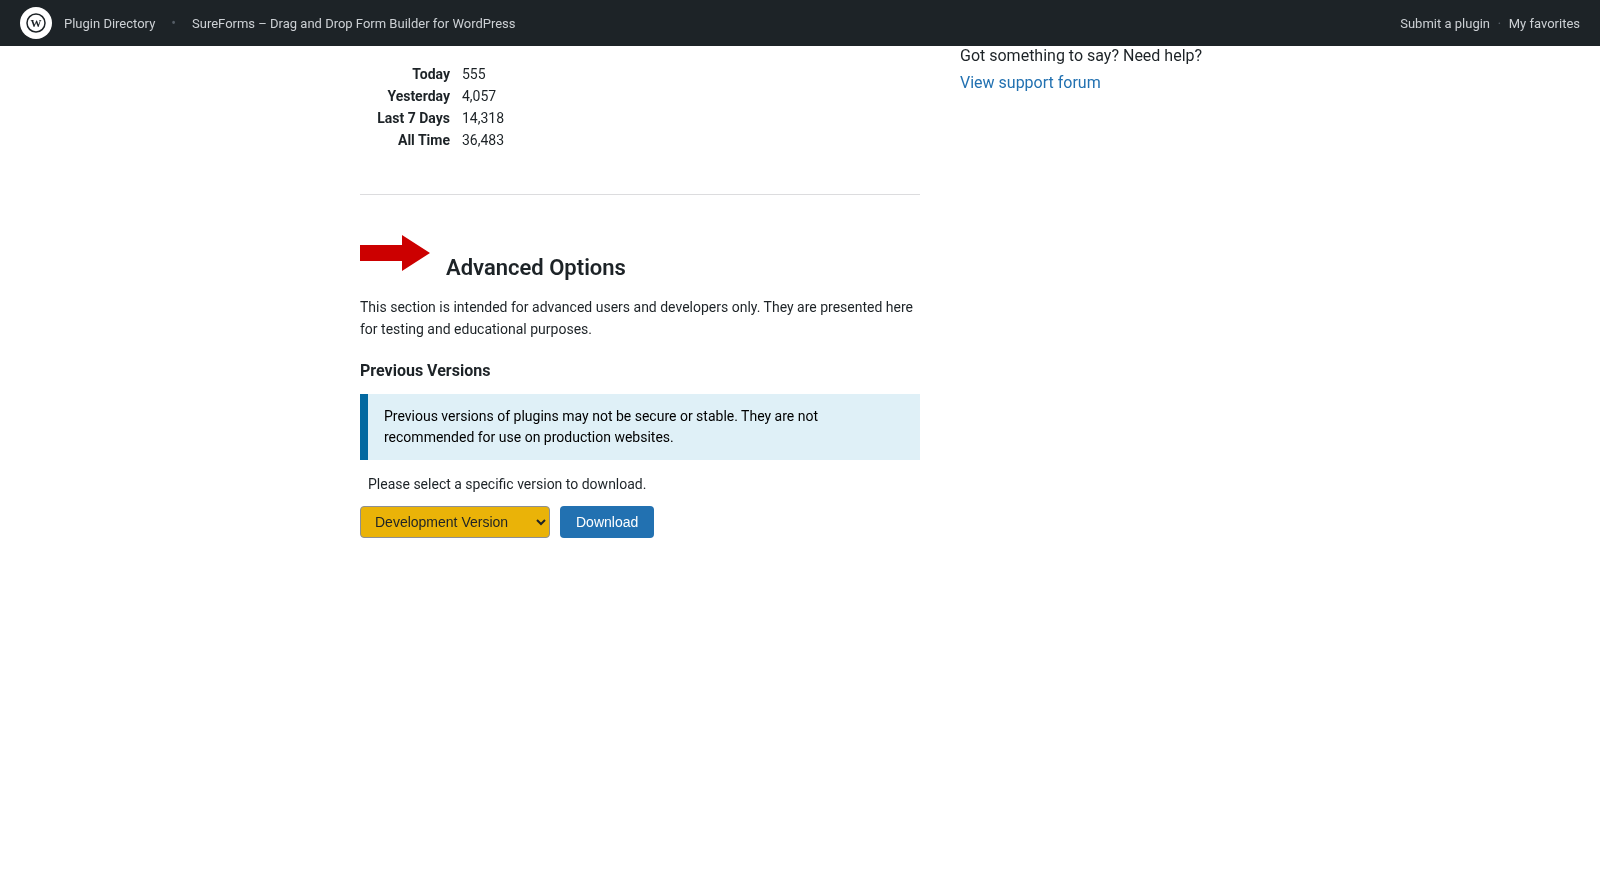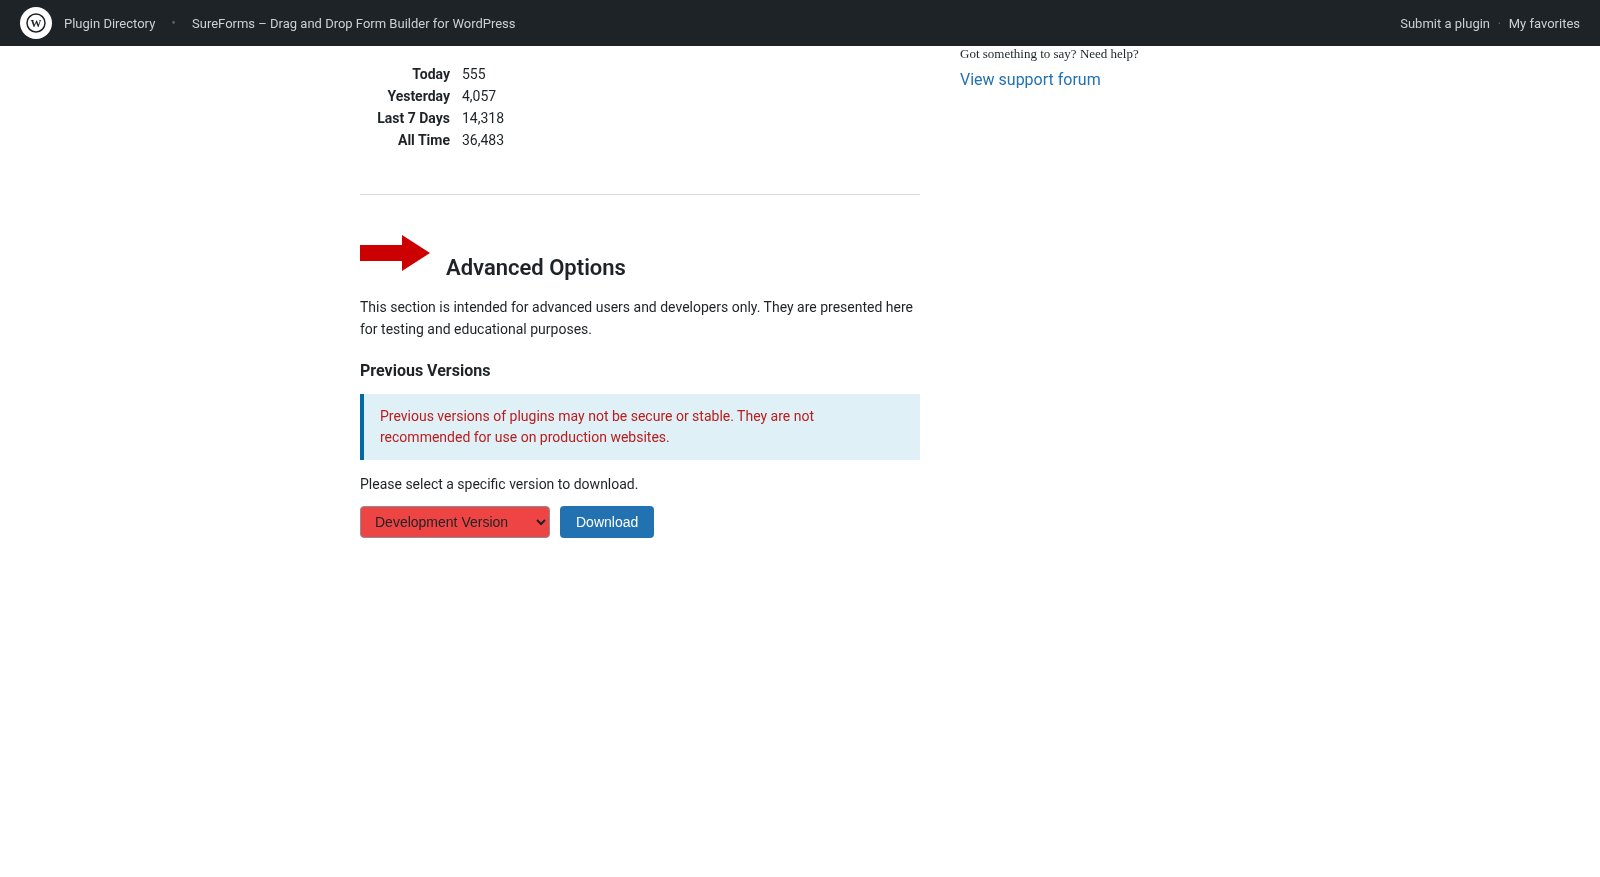--- a/index.html
+++ b/index.html
@@ -152,76 +152,76 @@
 
     .previous-versions-title {
       font-size: 16px;
       font-weight: 700;
       margin-bottom: 14px;
       color: #1d2327;
     }
 
     .notice-box {
       background: #dff0f7;
-      border-left: 4px solid #0369a1;
+      border-left: 8px solid #0369a1;
       padding: 12px 16px;
       margin-bottom: 16px;
       font-size: 14px;
       line-height: 1.5;
-      color: #b91c1c;
+      color: #000000;
     }
 
     .version-select-row {
       display: flex;
       align-items: center;
       gap: 10px;
       margin-top: 14px;
     }
 
     .select-version {
       font-size: 14px;
       padding: 6px 24px 6px 10px;
       border: 1px solid #8c8f94;
       border-radius: 4px;
-      background: #ef4444;
+      background: #eab308;
       color: #1d2327;
       cursor: pointer;
       appearance: auto;
       min-width: 180px;
     }
 
     .download-btn {
       background: #2271b1;
       color: #fff;
       border: none;
       padding: 8px 16px;
       font-size: 14px;
       font-weight: 500;
       border-radius: 4px;
       cursor: pointer;
     }
 
     
     .support-text {
       color: #1d2327;
-      font-size: 13px;
+      font-size: 16px;
       margin-bottom: 8px;
-      font-family: Liberation Serif, serif;
     }
     .support-link {
       color: #2271b1;
       text-decoration: none;
       font-size: 16px;
       cursor: pointer;
     }
 
     .please-select-text {
       font-size: 14px;
       color: #1d2327;
       margin-bottom: 10px;
+      margin-left: 8px;
     }
   </style>
 </head>
 <body>
 
 <nav class="top-nav">
   <div class="top-nav-left">
     <div class="wp-logo">
       <svg class="wp-logo-inner" viewBox="0 0 20 20" fill="none" xmlns="http://www.w3.org/2000/svg">
         <circle cx="10" cy="10" r="9" stroke="#1d2327" stroke-width="1.5" fill="white"></circle>

